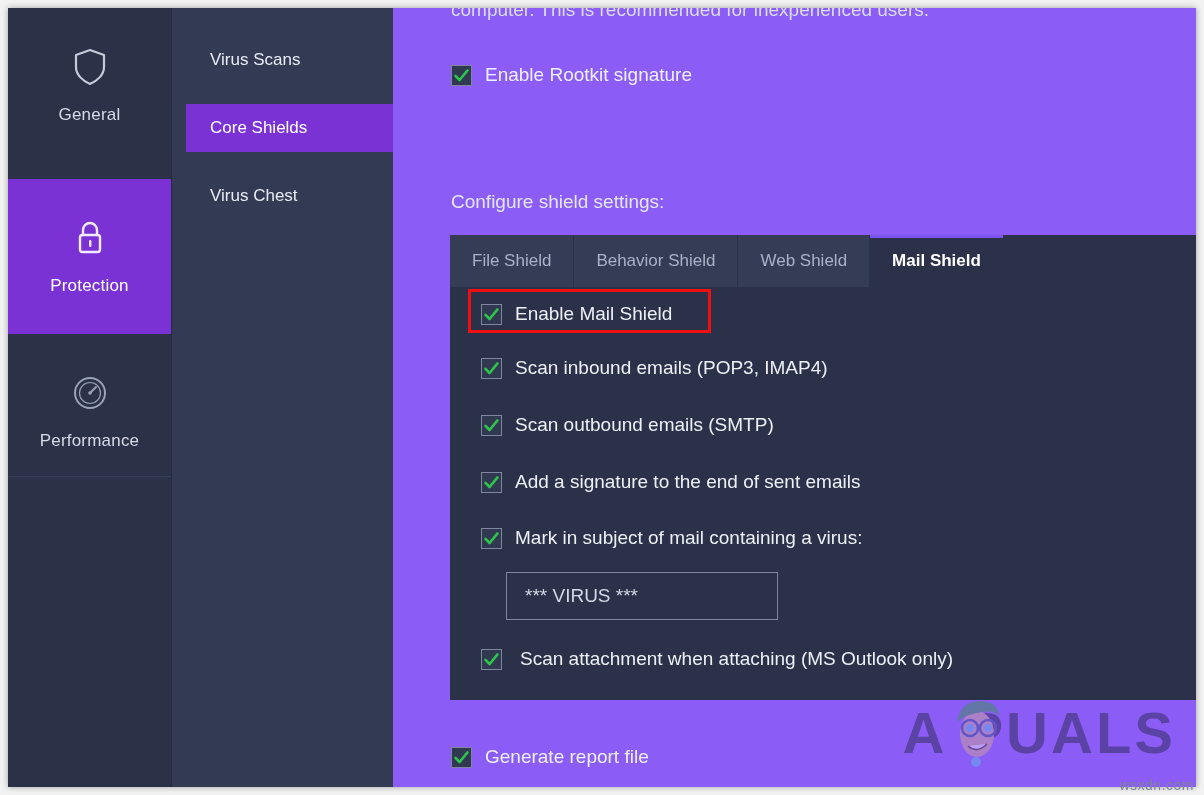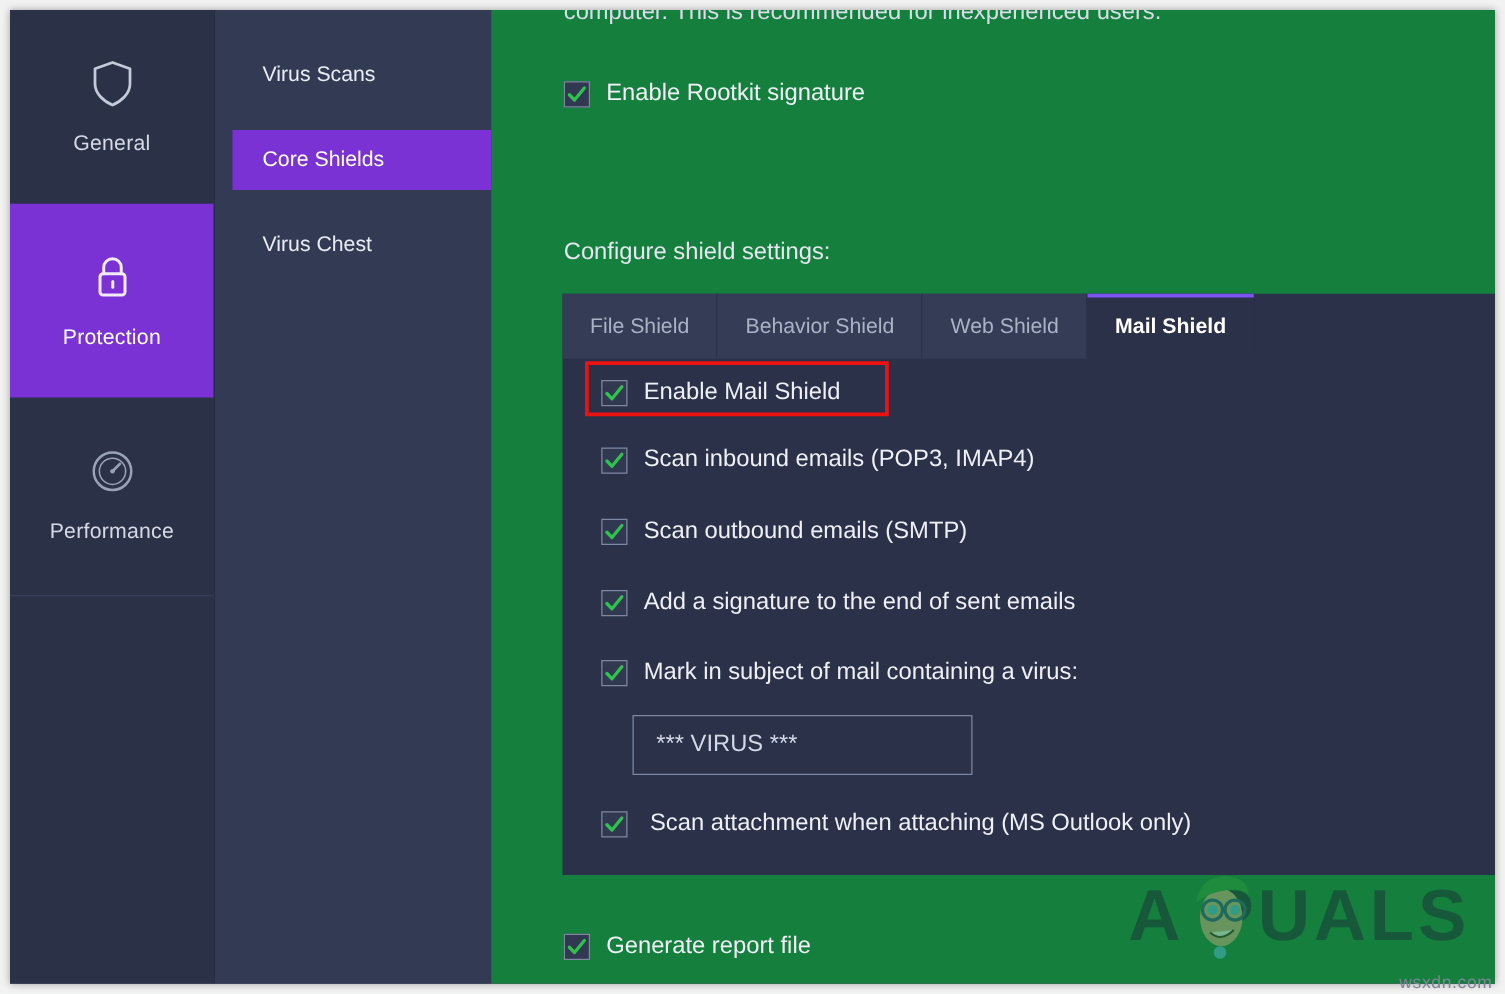--- a/index.html
+++ b/index.html
@@ -43,20 +43,21 @@
     display: flex;
     flex-direction: column;
     align-items: center;
     justify-content: center;
     gap: 18px;
     color: #d6dae6;
   }
   .rail-item.active {
     background: #7b32d4;
     color: #ffffff;
+    margin-top: 16px;
   }
   .rail-item .rail-icon {
     width: 40px; height: 40px;
     display: flex; align-items: center; justify-content: center;
   }
   .rail-item .rail-icon svg { display: block; }
   .rail-label {
     font-size: 17px;
     letter-spacing: .2px;
     font-weight: 400;
@@ -95,21 +96,21 @@
   #nav2-0 { top: 28px; text-align: right; }
   #nav2-1 { top: 96px; }
   #nav2-2 { top: 164px; }
 
   
   .content {
     position: absolute;
     left: 385px; top: 0;
     width: 803px;
     height: 779px;
-    background: #15803d;
+    background: #8b5cf6;
   }
 
   .lede {
     position: absolute;
     left: 58px;
     top: -9px;
     width: 700px;
     font-size: 19px;
     color: #d9dde9;
     white-space: nowrap;

